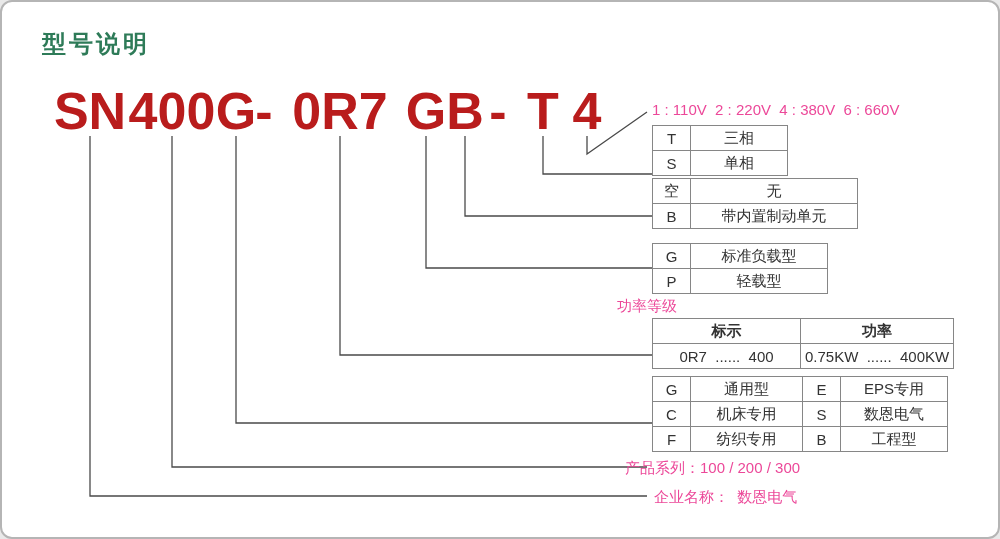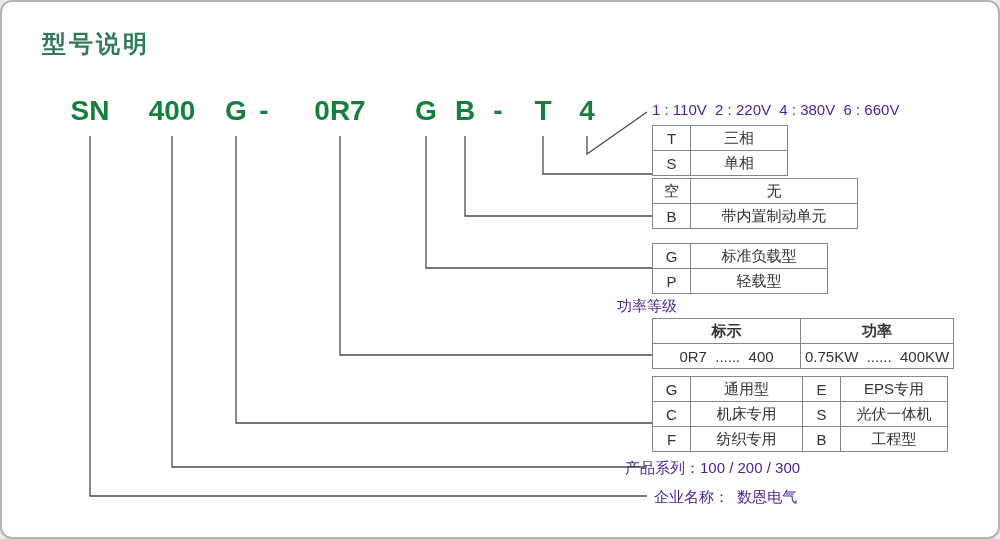--- a/index.html
+++ b/index.html
@@ -15,28 +15,28 @@
     color:#2f2f2f;
   }
   .title {
     position:absolute; left:40px; top:26px;
     font-size:24px; font-weight:bold; letter-spacing:3px;
     color:#2e7b58;
   }
   .model-seg {
     position:absolute; top:86px;
     transform:translateX(-50%);
-    font-size:28px; font-weight:bold; line-height:46px;
-    color:#15803d; white-space:pre;
+    font-size:52px; font-weight:bold; line-height:46px;
+    color:#b91c1c; white-space:pre;
   }
   .lines-svg { position:absolute; left:0; top:0; pointer-events:none; }
   .lines-svg polyline { fill:none; stroke:#4a4a4a; stroke-width:1.3; }
   .note {
     position:absolute; font-size:15px; line-height:17px;
-    color:#4c1d95; white-space:pre;
+    color:#ec4899; white-space:pre;
   }
   .tbl {
     position:absolute; border-collapse:collapse; table-layout:fixed;
     font-size:15px; color:#333333; background:#ffffff;
   }
   .tbl td {
     border:1px solid #868686; text-align:center;
     height:25px; padding:0 4px; box-sizing:border-box;
     white-space:pre; overflow:hidden;
   }
@@ -153,21 +153,21 @@
         <tr>
       <td>G</td>
       <td>通用型</td>
       <td>E</td>
       <td>EPS专用</td>
     </tr>
     <tr>
       <td>C</td>
       <td>机床专用</td>
       <td>S</td>
-      <td>光伏一体机</td>
+      <td>数恩电气</td>
     </tr>
     <tr>
       <td>F</td>
       <td>纺织专用</td>
       <td>B</td>
       <td>工程型</td>
     </tr>
   </tbody>
     </table>
 

